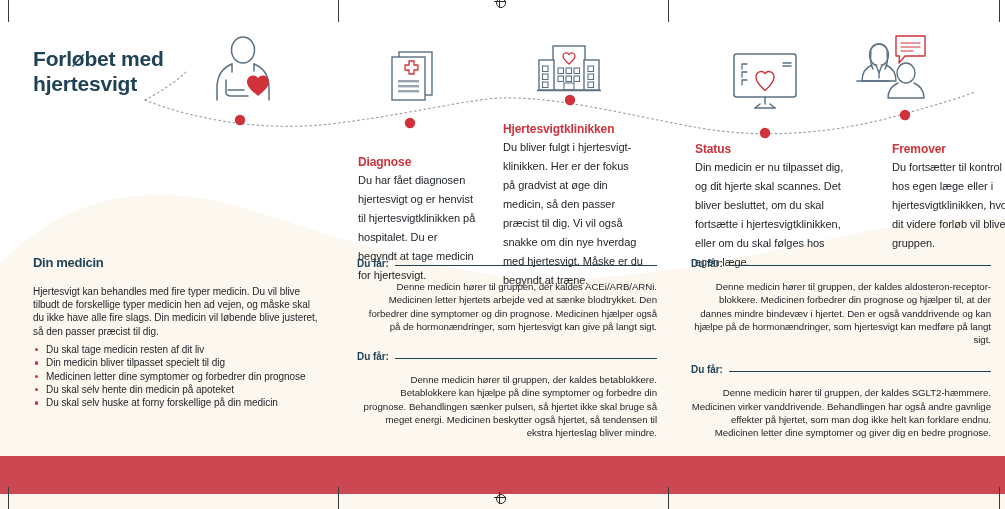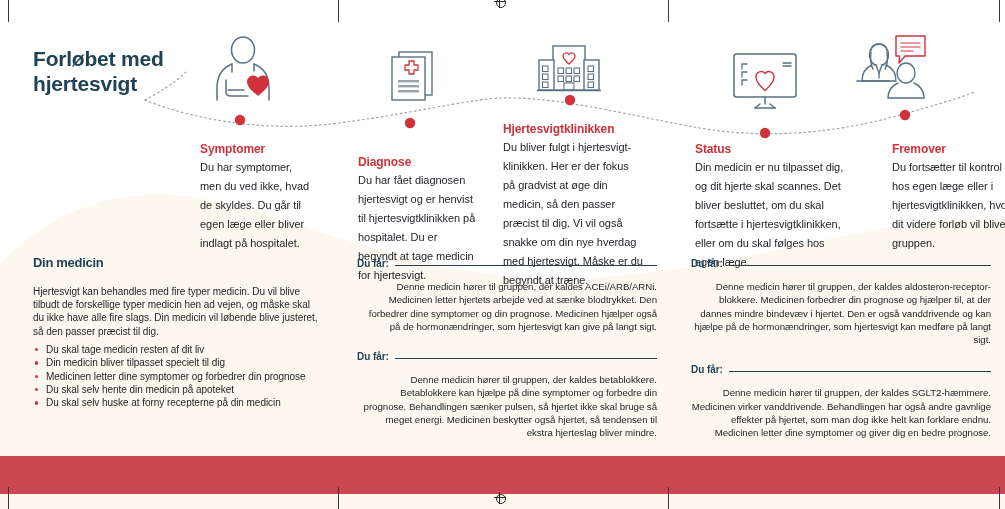--- a/index.html
+++ b/index.html
@@ -199,24 +199,20 @@
     <circle cx="570" cy="100" r="5.2" fill="#d0323c"></circle>
     <circle cx="765" cy="133" r="5.2" fill="#d0323c"></circle>
     <circle cx="905" cy="115" r="5.2" fill="#d0323c"></circle>
   </svg>
 
   <div class="title">
     <div>Forløbet med</div>
     <div>hjertesvigt</div>
   </div>
 
-  <div class="step" style="left:200px;top:142px;width:115px;">
-    <div class="step-title">Symptomer</div>
-    <div class="step-body">Du har symptomer, men du ved ikke, hvad de skyldes. Du går til egen læge eller bliver indlagt på hospitalet.</div>
-  </div>
 
   <div class="step" style="left:358px;top:155px;width:120px;">
     <div class="step-title">Diagnose</div>
     <div class="step-body">Du har fået diagnosen hjertesvigt og er henvist til hjertesvigtklinikken på hospitalet. Du er begyndt at tage medicin for hjertesvigt.</div>
   </div>
 
   <div class="step" style="left:503px;top:122px;width:140px;">
     <div class="step-title">Hjertesvigtklinikken</div>
     <div class="step-body">Du bliver fulgt i hjertesvigt-klinikken. Her er der fokus på gradvist at øge din medicin, så den passer præcist til dig. Vi vil også snakke om din nye hverdag med hjertesvigt. Måske er du begyndt at træne.</div>
   </div>
@@ -231,21 +227,21 @@
     <div class="step-body">Du fortsætter til kontrol hos egen læge eller i hjertesvigtklinikken, hvor dit videre forløb vil blive gruppen.</div>
   </div>
 
   <div class="med-head">Din medicin</div>
   <div class="med-intro">Hjertesvigt kan behandles med fire typer medicin. Du vil blive tilbudt de forskellige typer medicin hen ad vejen, og måske skal du ikke have alle fire slags. Din medicin vil løbende blive justeret, så den passer præcist til dig.</div>
   <ul class="med-list">
     <li>Du skal tage medicin resten af dit liv</li>
     <li>Din medicin bliver tilpasset specielt til dig</li>
     <li>Medicinen letter dine symptomer og forbedrer din prognose</li>
     <li>Du skal selv hente din medicin på apoteket</li>
-    <li>Du skal selv huske at forny recepterne på din medicin</li>
+    <li>Du skal selv huske at forny forskellige på din medicin</li>
   </ul>
 
   <div class="col col-mid">
     <div class="dufaar">
       <span class="dufaar-label">Du får:</span>
       <span class="dufaar-rule"></span>
     </div>
     <p class="para">Denne medicin hører til gruppen, der kaldes ACEi/ARB/ARNi. Medicinen letter hjertets arbejde ved at sænke blodtrykket. Den forbedrer dine symptomer og din prognose. Medicinen hjælper også på de hormonændringer, som hjertesvigt kan give på langt sigt.</p>
 
     <div class="dufaar">

